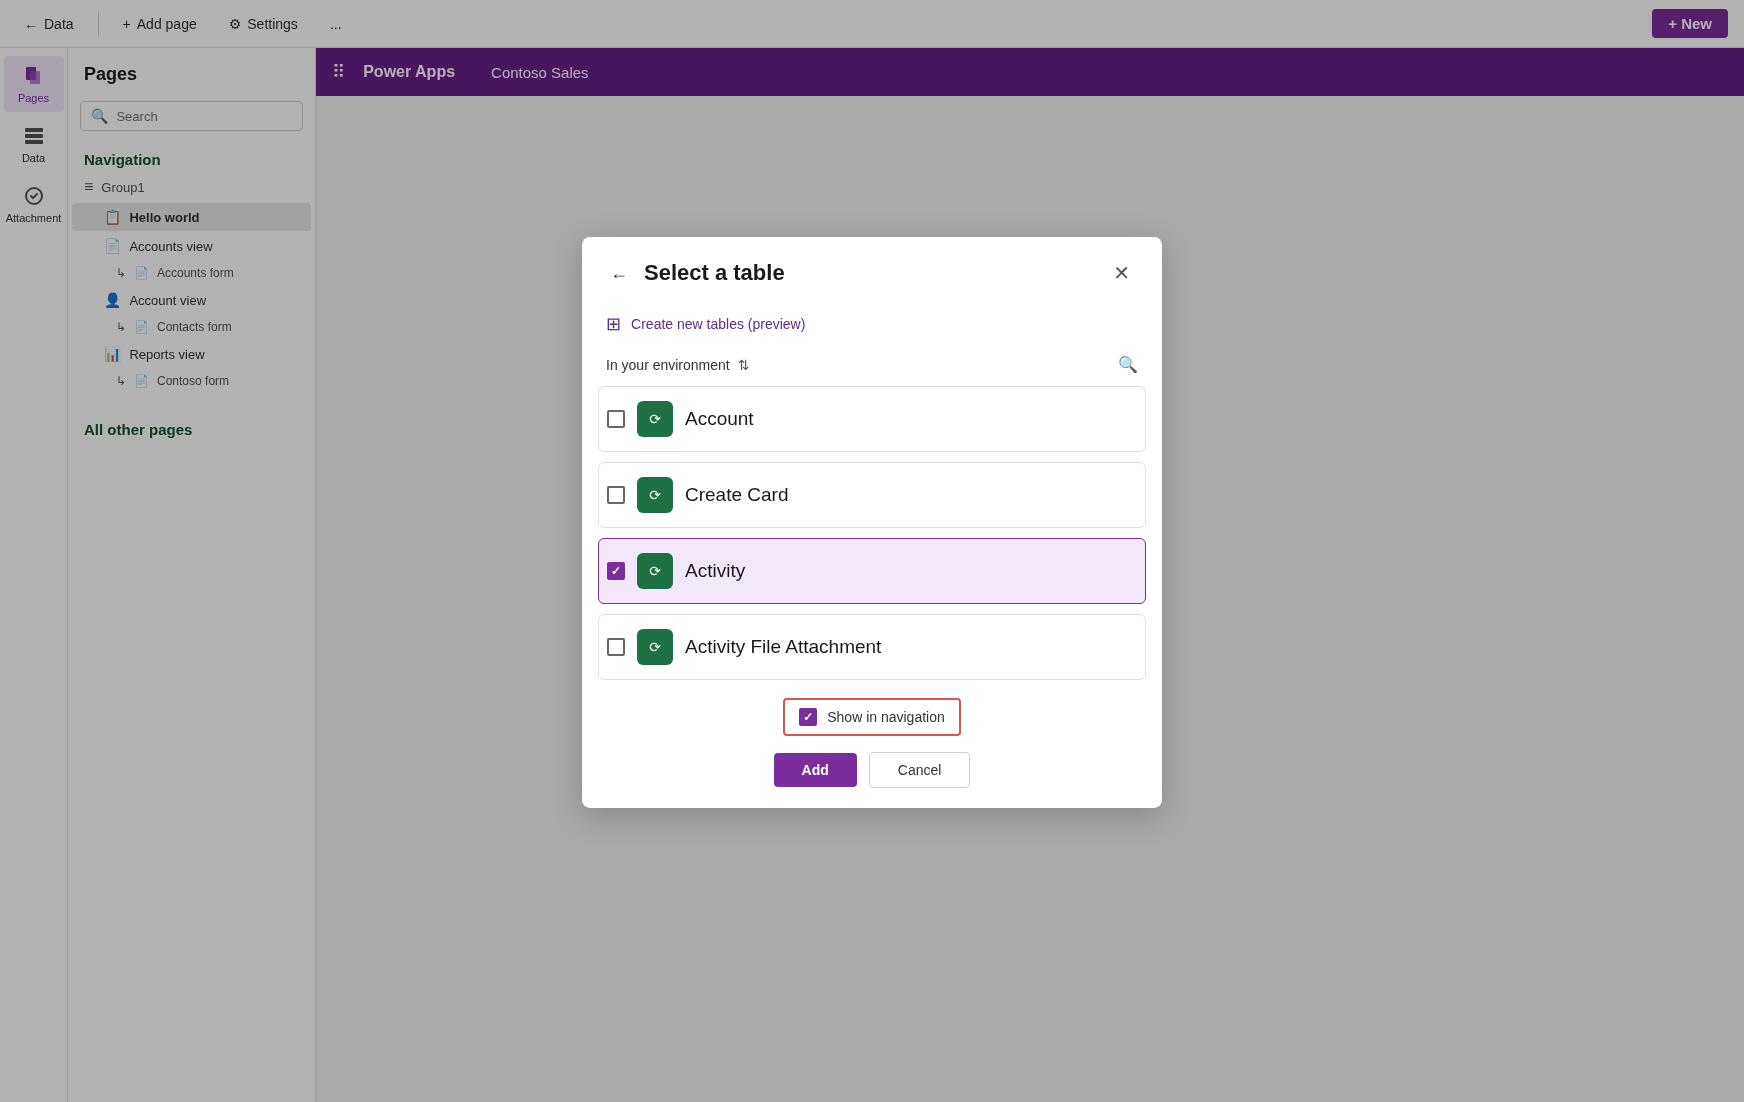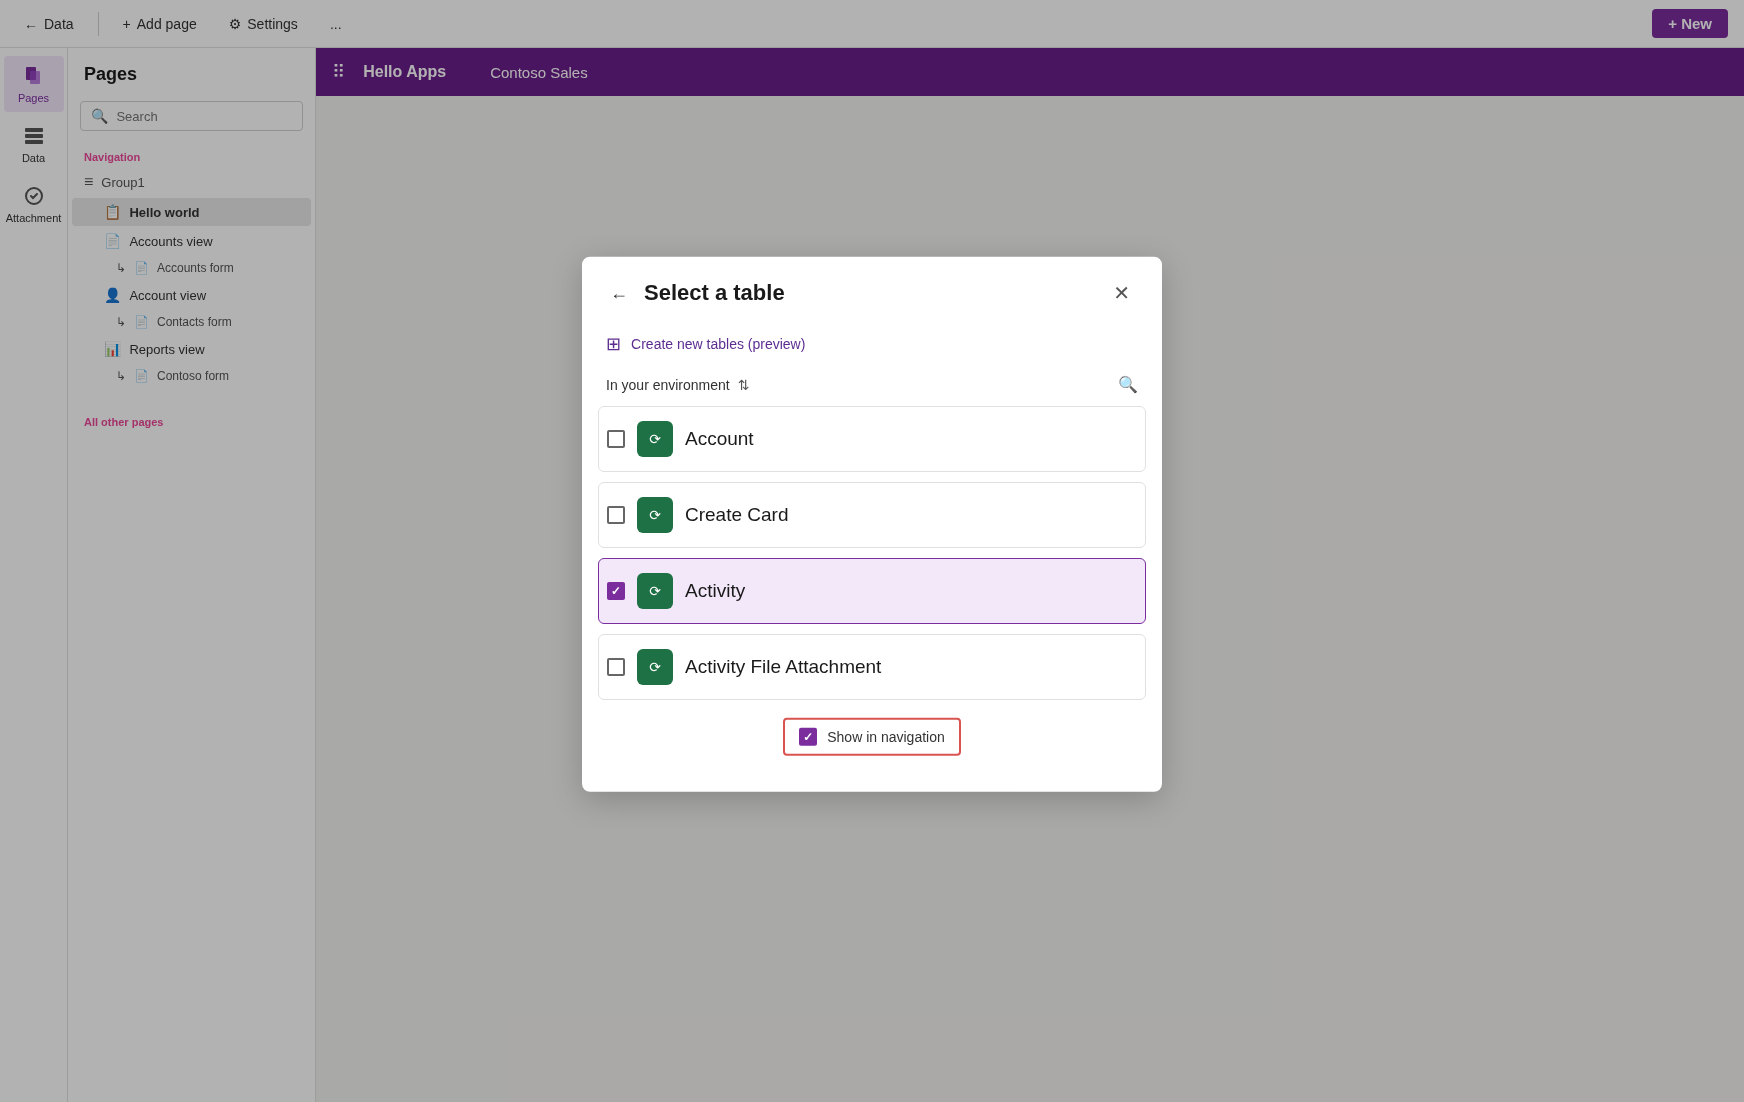--- a/index.html
+++ b/index.html
@@ -54,21 +54,21 @@
     }
     .search-box {
       display: flex; align-items: center; gap: 8px;
       margin: 8px 12px; padding: 6px 10px;
       border: 1px solid #d0d0d0; border-radius: 4px; background: #fff;
     }
     .search-box input {
       border: none; outline: none; font-size: 13px; width: 100%; background: transparent;
     }
     .section-label {
-      padding: 12px 16px 4px; font-size: 11px; font-weight: 600; color: #ec4899;
+      padding: 12px 16px 4px; font-size: 15px; font-weight: 600; color: #14532d;
     }
     .nav-group {
       display: flex; align-items: center; gap: 8px;
       padding: 6px 16px; font-size: 13px; color: #555; cursor: pointer;
     }
     .nav-item {
       display: flex; align-items: center; gap: 8px;
       padding: 6px 12px 6px 32px; font-size: 13px; color: #333; cursor: pointer;
       border-radius: 4px; margin: 1px 4px;
     }
@@ -82,21 +82,21 @@
     .main-area {
       position: absolute; top: 48px; left: 316px; right: 0; bottom: 0;
       background: #f3f2f1;
     }
     .power-apps-bar {
       background: #6b1f8a; height: 48px; display: flex; align-items: center;
       padding: 0 16px; gap: 16px;
     }
     .dots-icon { color: #fff; font-size: 18px; letter-spacing: 2px; }
     .power-apps-title { color: #fff; font-size: 16px; font-weight: 600; }
-    .contoso-title { color: #fff; font-size: 15px; margin-left: 28px; }
+    .contoso-title { color: #fff; font-size: 15px; margin-left: 20px; }
 
     
     .modal-overlay {
       position: absolute; top: 0; left: 0; right: 0; bottom: 0;
       background: rgba(0,0,0,0.3); z-index: 100;
     }
     .modal {
       position: absolute; top: 50%; left: 50%; transform: translate(-50%, -55%);
       background: #fff; border-radius: 8px; width: 580px;
       box-shadow: 0 8px 32px rgba(0,0,0,0.2); overflow: hidden;
@@ -270,21 +270,21 @@
     <span style="font-size:12px;">📄</span>
     <span>Contoso form</span>
   </div>
 
   <div class="section-label" style="margin-top:16px;">All other pages</div>
 </div>
 
 <div class="main-area">
   <div class="power-apps-bar">
     <span class="dots-icon">⠿</span>
-    <span class="power-apps-title">Hello Apps</span>
+    <span class="power-apps-title">Power Apps</span>
     <span class="contoso-title">Contoso Sales</span>
   </div>
 </div>
 
 <div class="modal-overlay">
   <div class="modal">
 
     <div class="modal-header">
       <div class="modal-title-row">
         <button class="top-bar-btn" style="padding:4px;">
@@ -346,16 +346,24 @@
 
     </div>
 
     <div class="modal-footer">
       <div class="show-nav-row">
         <div class="modal-checkbox checked">
           <span style="color:#fff;font-size:12px;font-weight:bold;">✓</span>
         </div>
         <span class="show-nav-label">Show in navigation</span>
       </div>
+      <div class="modal-actions">
+        <button class="add-btn">
+          <span>Add</span>
+        </button>
+        <button class="cancel-btn">
+          <span>Cancel</span>
+        </button>
+      </div>
     </div>
 
   </div>
 </div>
 
 </body></html>

